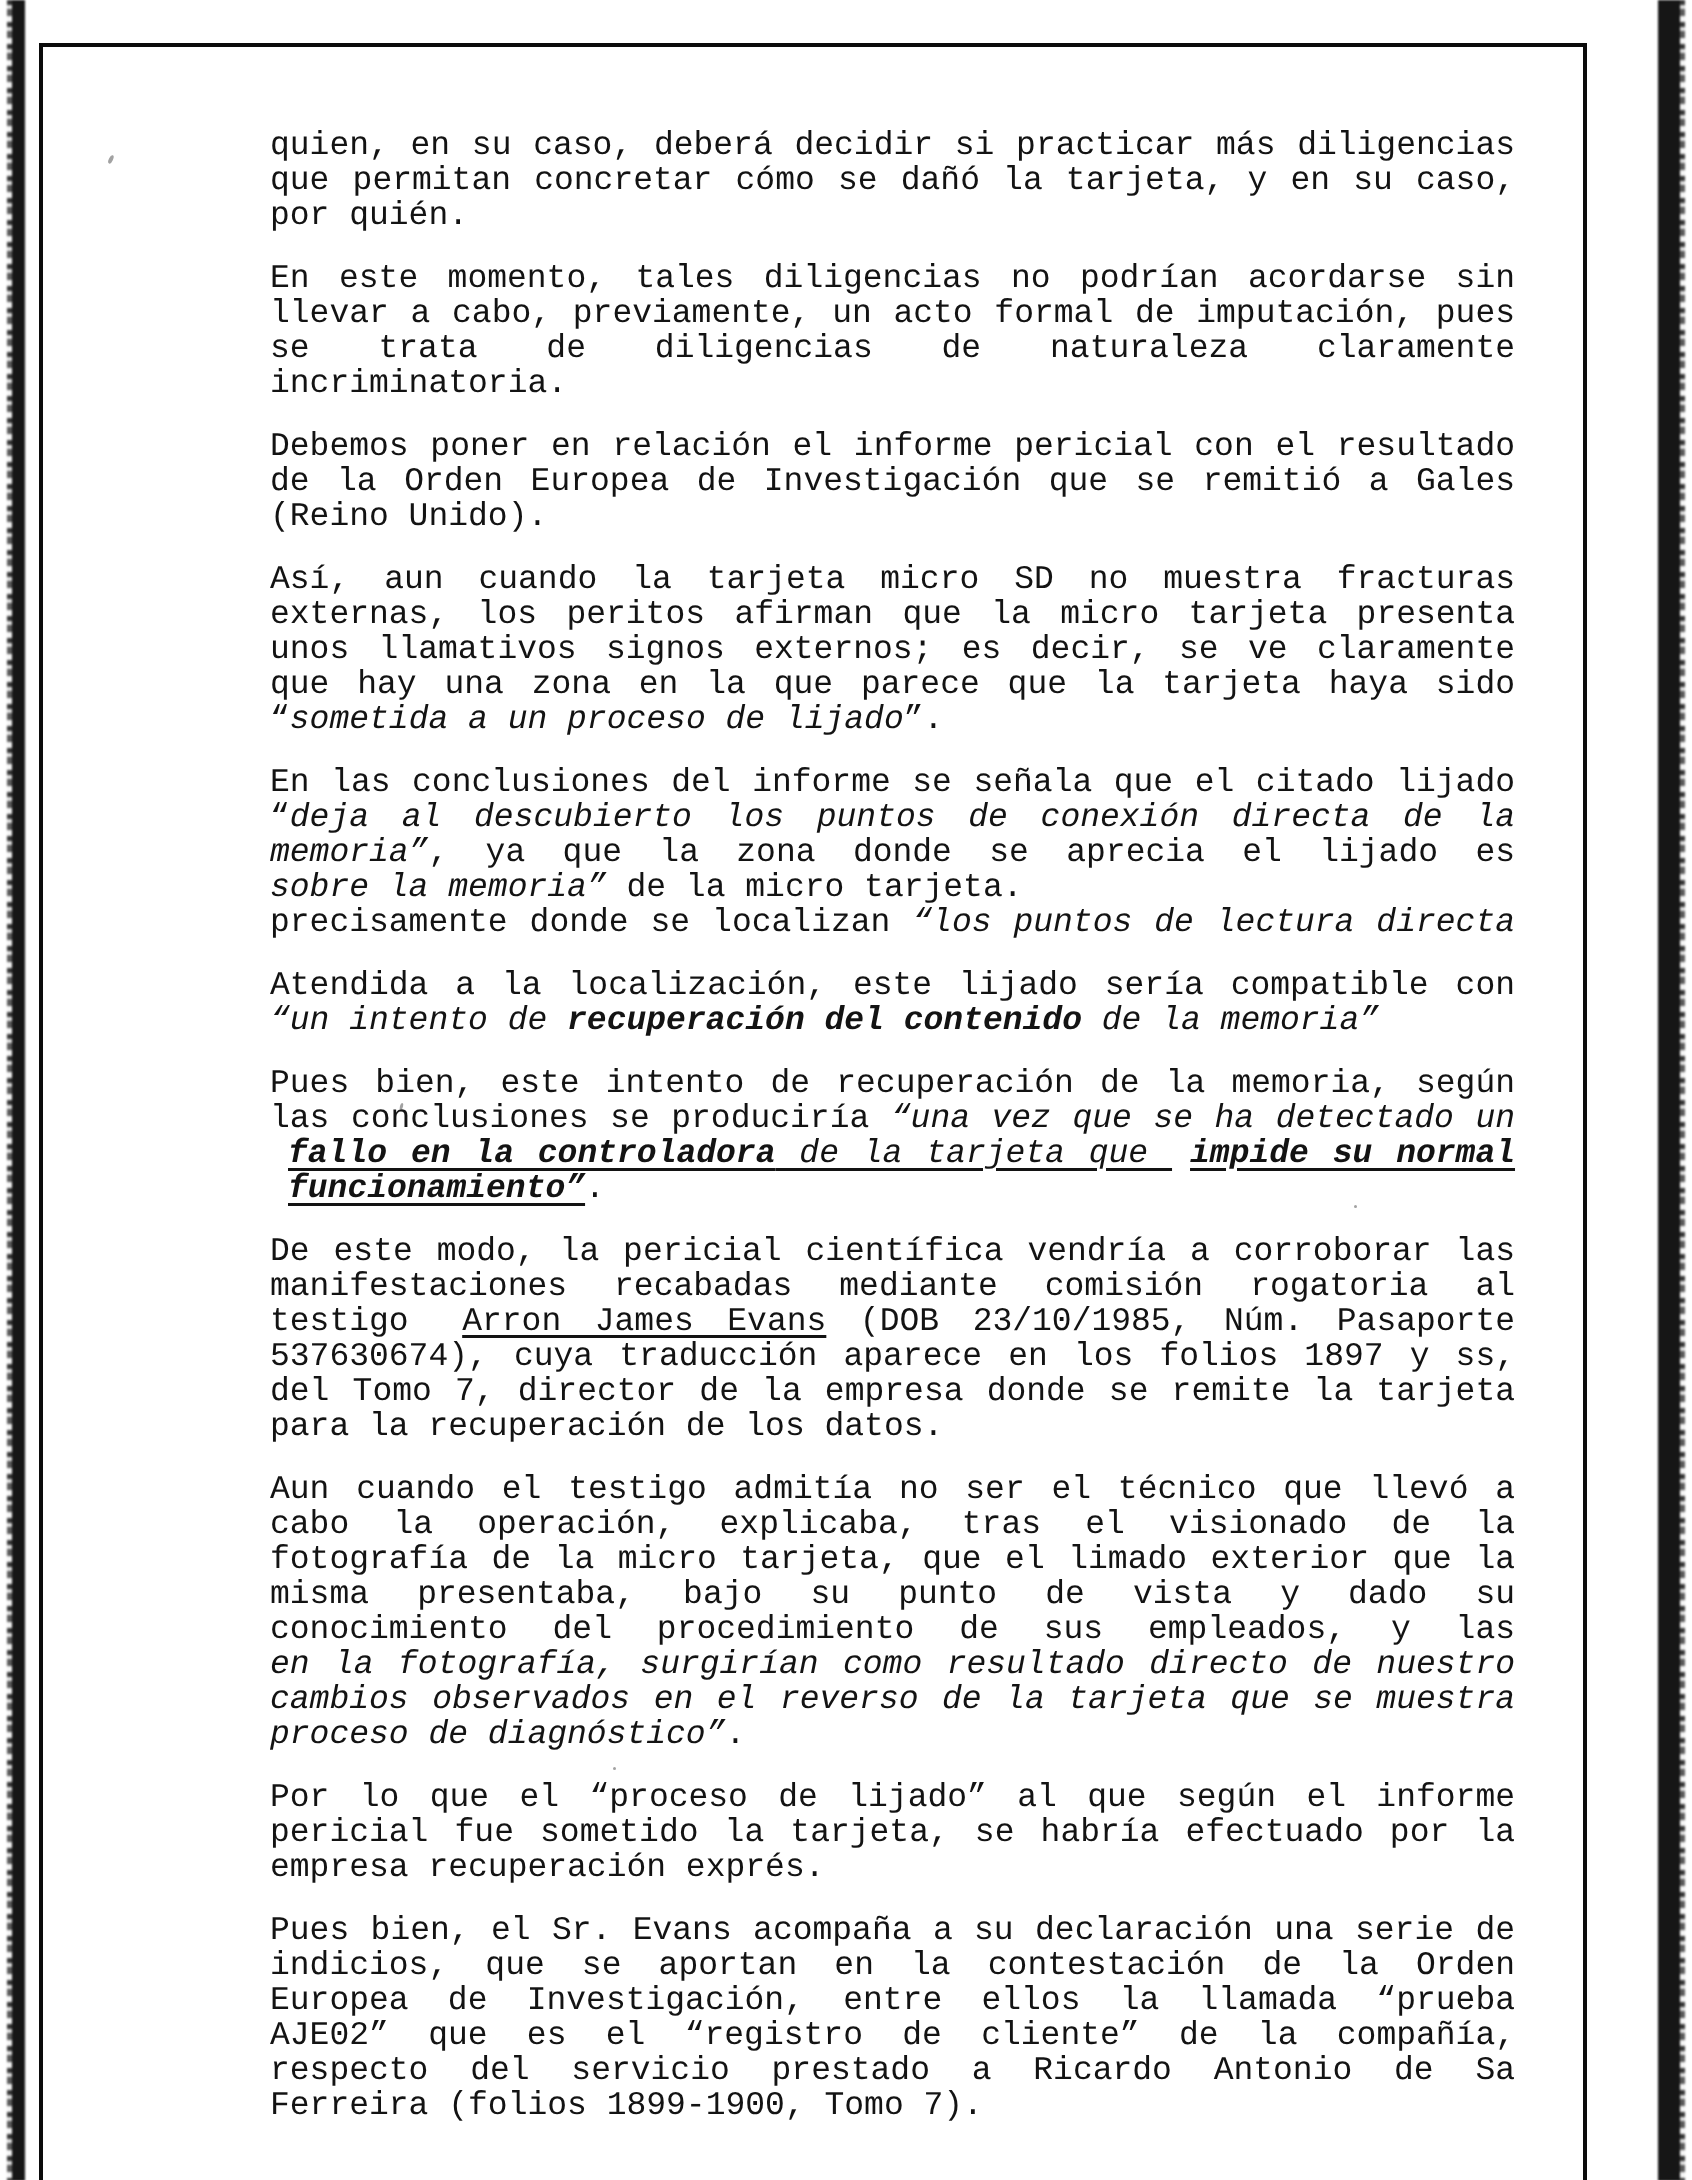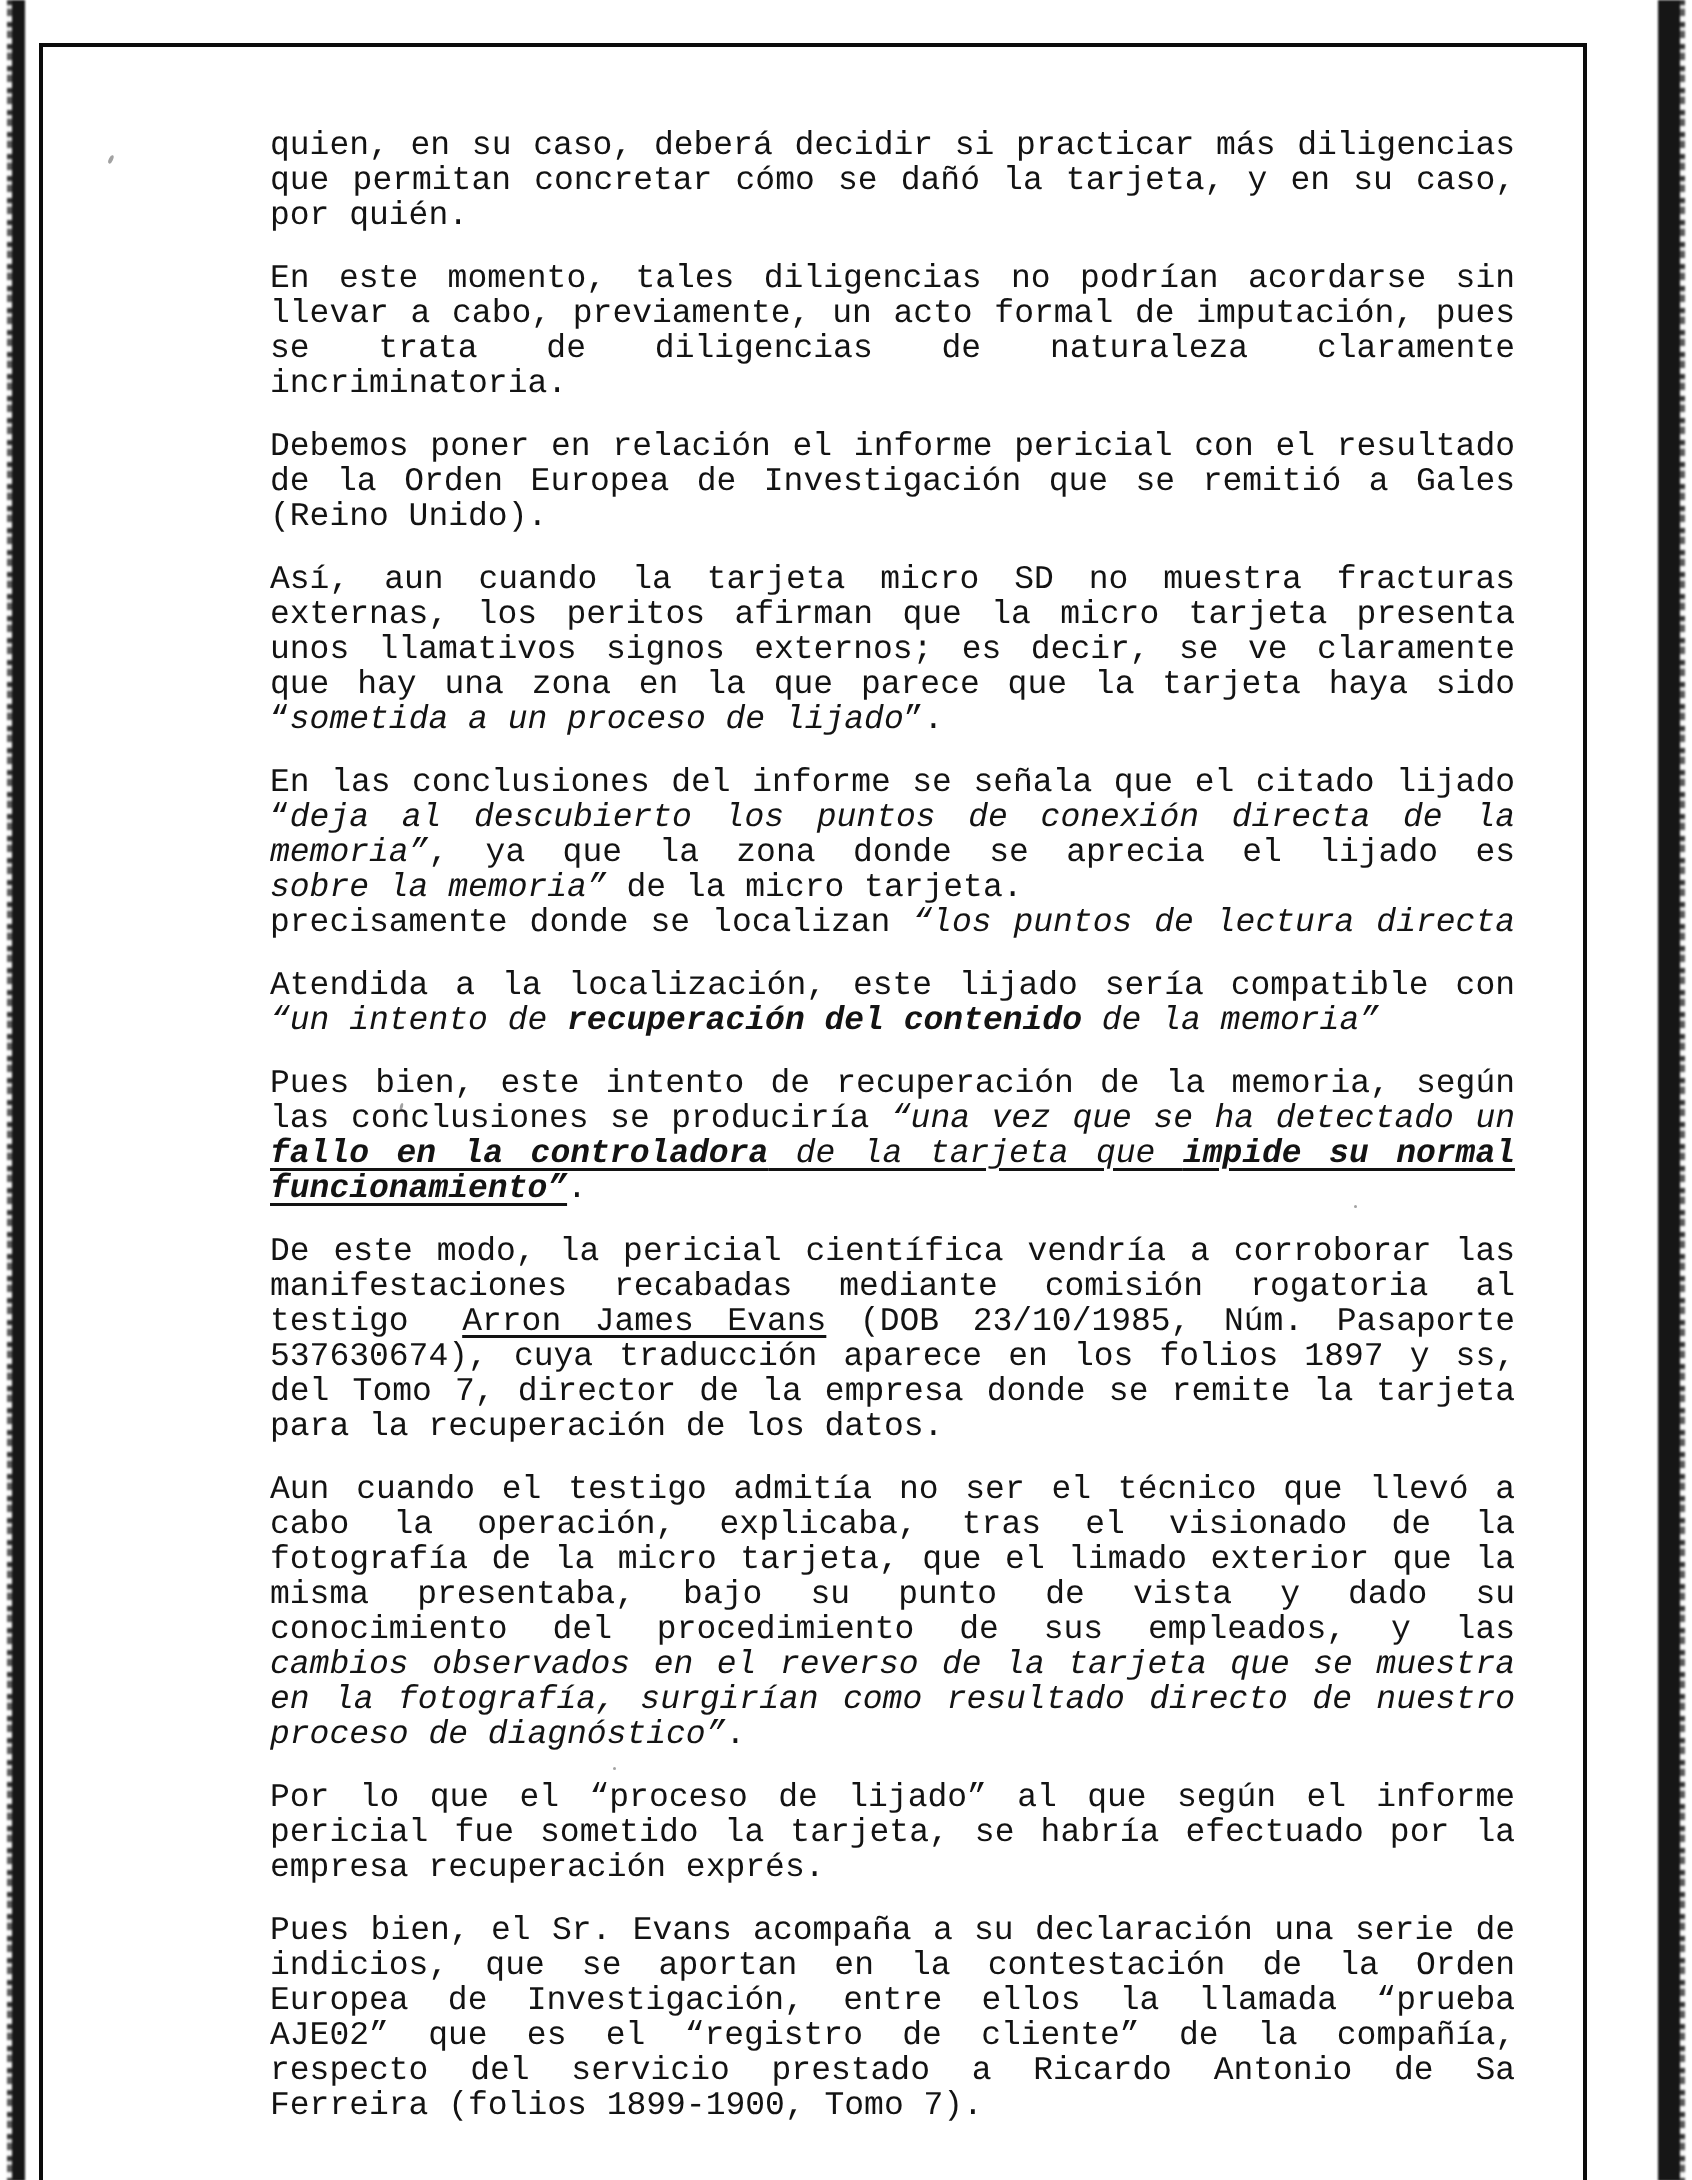--- a/index.html
+++ b/index.html
@@ -74,20 +74,21 @@
     font-style: italic;
     text-decoration: underline;
     text-decoration-thickness: 3.4px;
     text-underline-offset: 6px;
   }
   .s-biu {
     font-weight: bold; font-style: italic;
     text-decoration: underline;
     text-decoration-thickness: 3.4px;
     text-underline-offset: 6px;
+    margin-left: 18px;
   }
   .s-ru {
     text-decoration: underline;
     text-decoration-thickness: 2.6px;
     text-underline-offset: 5.1px;
     margin-left: 20px;
   }
 
   
   .speck {
@@ -152,22 +153,22 @@
       <div class="line j"><span class="s-r">537630674), cuya traducción aparece en los folios 1897 y ss,</span></div>
       <div class="line j"><span class="s-r">del Tomo 7, director de la empresa donde se remite la tarjeta</span></div>
       <div class="line last"><span class="s-r">para la recuperación de los datos.</span></div>
     </div>
     <div class="paragraph">
       <div class="line j"><span class="s-r">Aun cuando el testigo admitía no ser el técnico que llevó a</span></div>
       <div class="line j"><span class="s-r">cabo la operación, explicaba, tras el visionado de la</span></div>
       <div class="line j"><span class="s-r">fotografía de la micro tarjeta, que el limado exterior que la</span></div>
       <div class="line j"><span class="s-r">misma presentaba, bajo su punto de vista y dado su</span></div>
       <div class="line j"><span class="s-r">conocimiento del procedimiento de sus empleados, y las</span></div>
+      <div class="line j"><span class="s-i">en la fotografía, surgirían como resultado directo de nuestro</span></div>
       <div class="line j"><span class="s-i">cambios observados en el reverso de la tarjeta que se muestra</span></div>
-      <div class="line j"><span class="s-i">en la fotografía, surgirían como resultado directo de nuestro</span></div>
       <div class="line last"><span class="s-i">proceso de diagnóstico”</span><span class="s-r">.</span></div>
     </div>
     <div class="paragraph">
       <div class="line j"><span class="s-r">Por lo que el “proceso de lijado” al que según el informe</span></div>
       <div class="line j"><span class="s-r">pericial fue sometido la tarjeta, se habría efectuado por la</span></div>
       <div class="line last"><span class="s-r">empresa recuperación exprés.</span></div>
     </div>
     <div class="paragraph">
       <div class="line j"><span class="s-r">Pues bien, el Sr. Evans acompaña a su declaración una serie de</span></div>
       <div class="line j"><span class="s-r">indicios, que se aportan en la contestación de la Orden</span></div>

